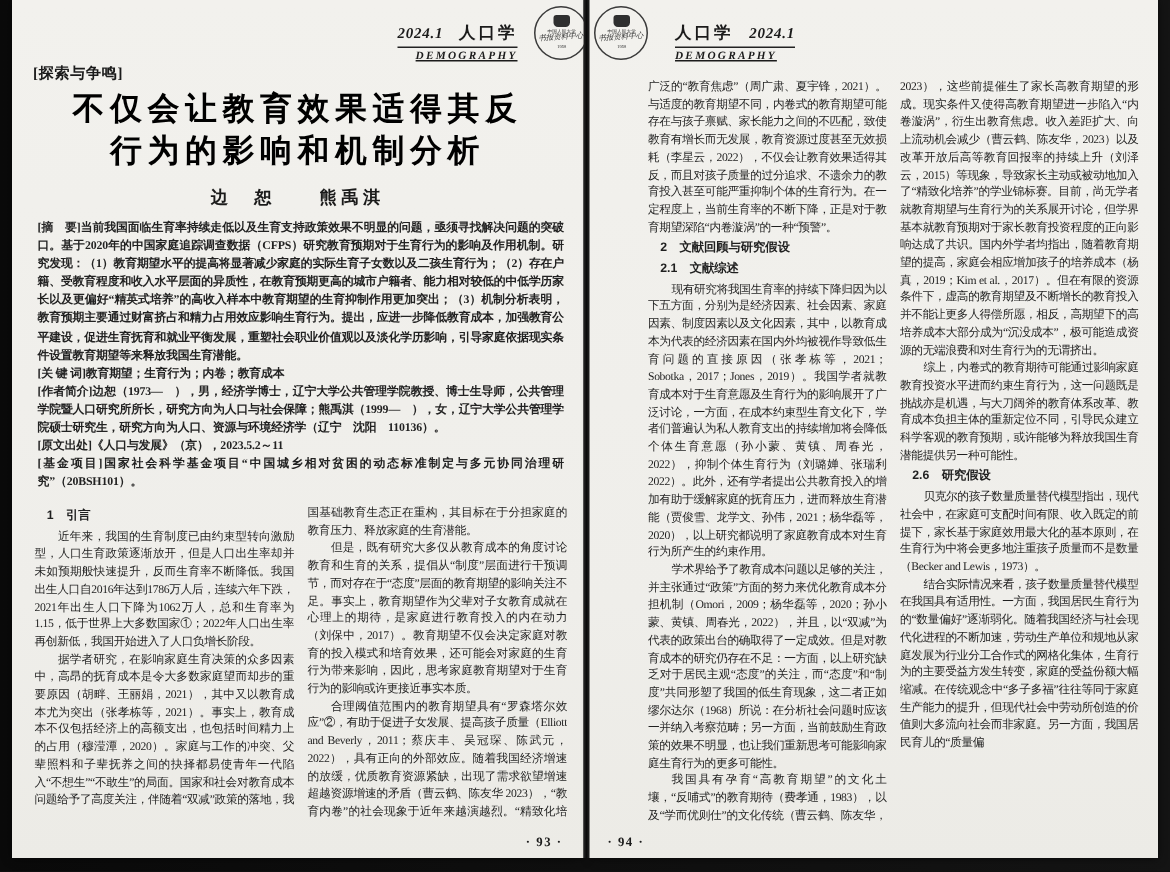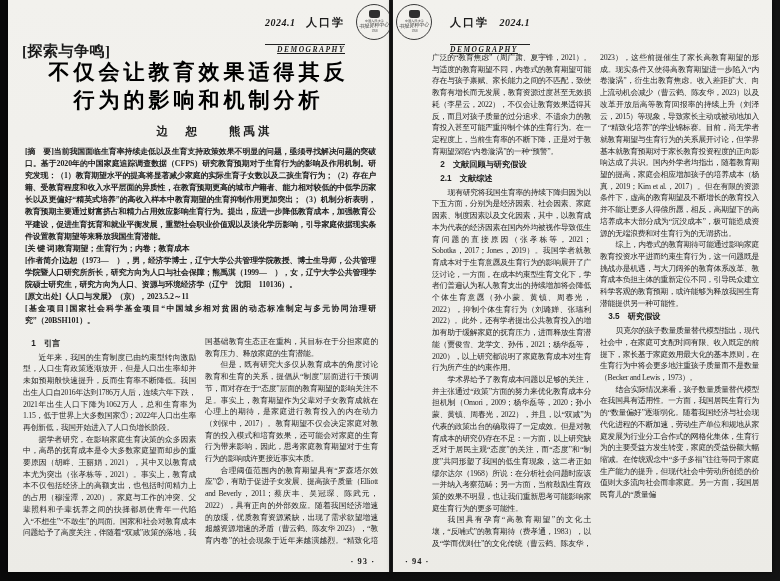--- a/index.html
+++ b/index.html
@@ -10,43 +10,43 @@
     color:#1b1b1b;
   }
   .scan-bg{position:absolute;inset:0;background:linear-gradient(90deg,#0a0a0a 0,#141414 100%);}
   .page{position:absolute;top:0;height:572px;background:#f0efeb;box-shadow:0 0 6px rgba(0,0,0,.6);}
   .page-left{left:8px;width:381px;background:linear-gradient(180deg,#f2f1ed 0%,#efeeea 70%,#ecebe6 100%);}
   .page-right{left:393px;width:379px;background:linear-gradient(180deg,#f2f1ed 0%,#efeeea 70%,#ecebe6 100%);}
   .gutter{position:absolute;top:0;left:389px;width:4px;height:572px;background:linear-gradient(90deg,#2a2a2a,#0c0c0c,#2a2a2a);}
 
   
   .jheader{position:absolute;font-style:italic;font-weight:bold;line-height:1.15;white-space:nowrap;}
-  .jheader .l1{font-size:10px;border-bottom:1.3px solid #222;padding-bottom:15px;display:inline-block;letter-spacing:.5px;font-family:Liberation Serif, serif;}
+  .jheader .l1{font-size:10px;border-bottom:1.3px solid #222;padding-bottom:2px;display:inline-block;letter-spacing:.5px;font-family:Liberation Serif, serif;}
   .jheader .l1 .cn{font-style:normal;font-size:11px;letter-spacing:2px;}
   .jheader .l2{font-size:7.5px;letter-spacing:1.5px;display:block;margin-top:1px;text-decoration:underline;}
   .lp-header{top:12px;right:44px;text-align:right;}
   .rp-header{top:12px;left:57px;text-align:left;}
 
   .seal{
     position:absolute;width:34px;height:34px;border:1.4px solid #3a3a3a;border-radius:50%;
     background:#f2f1ed;display:flex;flex-direction:column;align-items:center;justify-content:center;
     font-size:3.5px;line-height:1.25;text-align:center;color:#333;overflow:hidden;
   }
   .lp-seal{top:4px;right:-3px;}
   .rp-seal{top:4px;left:3px;}
   .seal .emblem{width:11px;height:8px;background:#2f2f2f;border-radius:2px 2px 3px 3px;margin-bottom:.5px;}
   .seal .s1{transform:scale(.9);}
   .seal .s2{font-style:italic;font-size:5px;transform:rotate(-4deg);}
   .seal .s3{transform:scale(.85);}
 
   
-  .lp-tag{position:absolute;top:42px;left:14px;font-weight:bold;font-size:15px;letter-spacing:.5px;}
+  .lp-tag{position:absolute;top:42px;left:14px;font-weight:bold;font-size:10px;letter-spacing:.5px;}
   .lp-title{position:absolute;top:58px;left:0;width:100%;text-align:center;font-weight:bold;color:#000;}
   .lp-title .t1,.lp-title .t2{font-size:21px;letter-spacing:4px;line-height:1.35;}
-  .lp-authors{position:absolute;top:124px;left:0;width:100%;text-align:center;font-size:11.5px;font-weight:bold;letter-spacing:3px;padding-left:16px;}
+  .lp-authors{position:absolute;top:124px;left:0;width:100%;text-align:center;font-size:11.5px;font-weight:bold;letter-spacing:3px;}
   .lp-front{position:absolute;top:146px;left:17px;right:13px;text-align:justify;}
   .fm{font-size:7.9px;line-height:12.1px;font-weight:bold;color:#222;letter-spacing:-0.1px;margin:0;}
 
   
   .cols{
     column-count:2;column-gap:9px;column-fill:auto;
     text-align:justify;overflow:hidden;
     font-size:7.8px;line-height:11.7px;letter-spacing:-0.25px;color:#1f1f1f;
   }
   .lp-body{position:absolute;top:336px;left:15px;right:11px;height:212px;}
@@ -123,19 +123,19 @@
   </div>
 
   <div class="cols rp-body">
       <p class="bc">广泛的“教育焦虑”（周广肃、夏宇锋，2021）。与适度的教育期望不同，内卷式的教育期望可能存在与孩子禀赋、家长能力之间的不匹配，致使教育有增长而无发展，教育资源过度甚至无效损耗（李星云，2022），不仅会让教育效果适得其反，而且对孩子质量的过分追求、不遗余力的教育投入甚至可能严重抑制个体的生育行为。在一定程度上，当前生育率的不断下降，正是对于教育期望深陷“内卷漩涡”的一种“预警”。</p>
       <p class="bh">2　文献回顾与研究假设</p>
       <p class="bh">2.1　文献综述</p>
       <p class="bp">现有研究将我国生育率的持续下降归因为以下五方面，分别为是经济因素、社会因素、家庭因素、制度因素以及文化因素，其中，以教育成本为代表的经济因素在国内外均被视作导致低生育问题的直接原因（张孝栋等，2021；Sobotka，2017；Jones，2019）。我国学者就教育成本对于生育意愿及生育行为的影响展开了广泛讨论，一方面，在成本约束型生育文化下，学者们普遍认为私人教育支出的持续增加将会降低个体生育意愿（孙小蒙、黄镇、周春光，2022），抑制个体生育行为（刘璐婵、张瑞利 2022）。此外，还有学者提出公共教育投入的增加有助于缓解家庭的抚育压力，进而释放生育潜能（贾俊雪、龙学文、孙伟，2021；杨华磊等，2020），以上研究都说明了家庭教育成本对生育行为所产生的约束作用。</p>
       <p class="bp">学术界给予了教育成本问题以足够的关注，并主张通过“政策”方面的努力来优化教育成本分担机制（Omori，2009；杨华磊等，2020；孙小蒙、黄镇、周春光，2022），并且，以“双减”为代表的政策出台的确取得了一定成效。但是对教育成本的研究仍存在不足：一方面，以上研究缺乏对于居民主观“态度”的关注，而“态度”和“制度”共同形塑了我国的低生育现象，这二者正如缪尔达尔（1968）所说：在分析社会问题时应该一并纳入考察范畴；另一方面，当前鼓励生育政策的效果不明显，也让我们重新思考可能影响家庭生育行为的更多可能性。</p>
       <p class="bp">我国具有孕育“高教育期望”的文化土壤，“反哺式”的教育期待（费孝通，1983），以及“学而优则仕”的文化传统（曹云鹤、陈友华，2023），这些前提催生了家长高教育期望的形成。现实条件又使得高教育期望进一步陷入“内卷漩涡”，衍生出教育焦虑。收入差距扩大、向上流动机会减少（曹云鹤、陈友华，2023）以及改革开放后高等教育回报率的持续上升（刘泽云，2015）等现象，导致家长主动或被动地加入了“精致化培养”的学业锦标赛。目前，尚无学者就教育期望与生育行为的关系展开讨论，但学界基本就教育预期对于家长教育投资程度的正向影响达成了共识。国内外学者均指出，随着教育期望的提高，家庭会相应增加孩子的培养成本（杨真，2019；Kim et al.，2017）。但在有限的资源条件下，虚高的教育期望及不断增长的教育投入并不能让更多人得偿所愿，相反，高期望下的高培养成本大部分成为“沉没成本”，极可能造成资源的无端浪费和对生育行为的无谓挤出。</p>
       <p class="bp">综上，内卷式的教育期待可能通过影响家庭教育投资水平进而约束生育行为，这一问题既是挑战亦是机遇，与大刀阔斧的教育体系改革、教育成本负担主体的重新定位不同，引导民众建立科学客观的教育预期，或许能够为释放我国生育潜能提供另一种可能性。</p>
-      <p class="bh">3.5　研究假设</p>
+      <p class="bh">2.6　研究假设</p>
       <p class="bp">贝克尔的孩子数量质量替代模型指出，现代社会中，在家庭可支配时间有限、收入既定的前提下，家长基于家庭效用最大化的基本原则，在生育行为中将会更多地注重孩子质量而不是数量（Becker and Lewis，1973）。</p>
       <p class="bp">结合实际情况来看，孩子数量质量替代模型在我国具有适用性。一方面，我国居民生育行为的“数量偏好”逐渐弱化。随着我国经济与社会现代化进程的不断加速，劳动生产单位和规地从家庭发展为行业分工合作式的网格化集体，生育行为的主要受益方发生转变，家庭的受益份额大幅缩减。在传统观念中“多子多福”往往等同于家庭生产能力的提升，但现代社会中劳动所创造的价值则大多流向社会而非家庭。另一方面，我国居民育儿的“质量偏</p>
     </div>
 
   <div class="pageno rp-pageno">· 94 ·</div>
 </div>
 
 </body></html>

